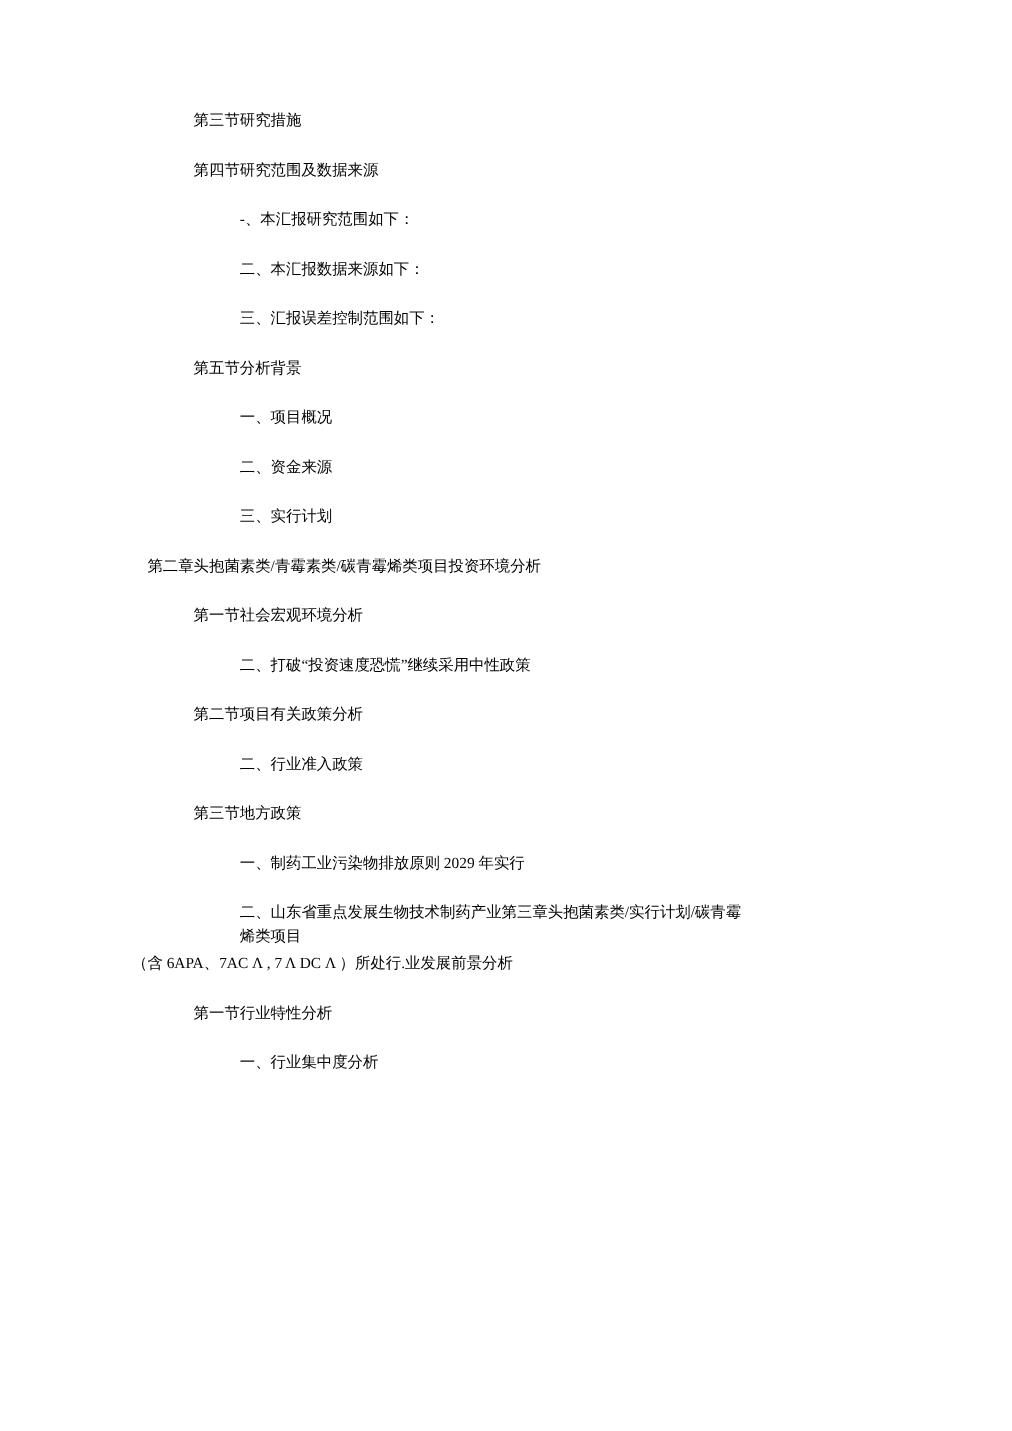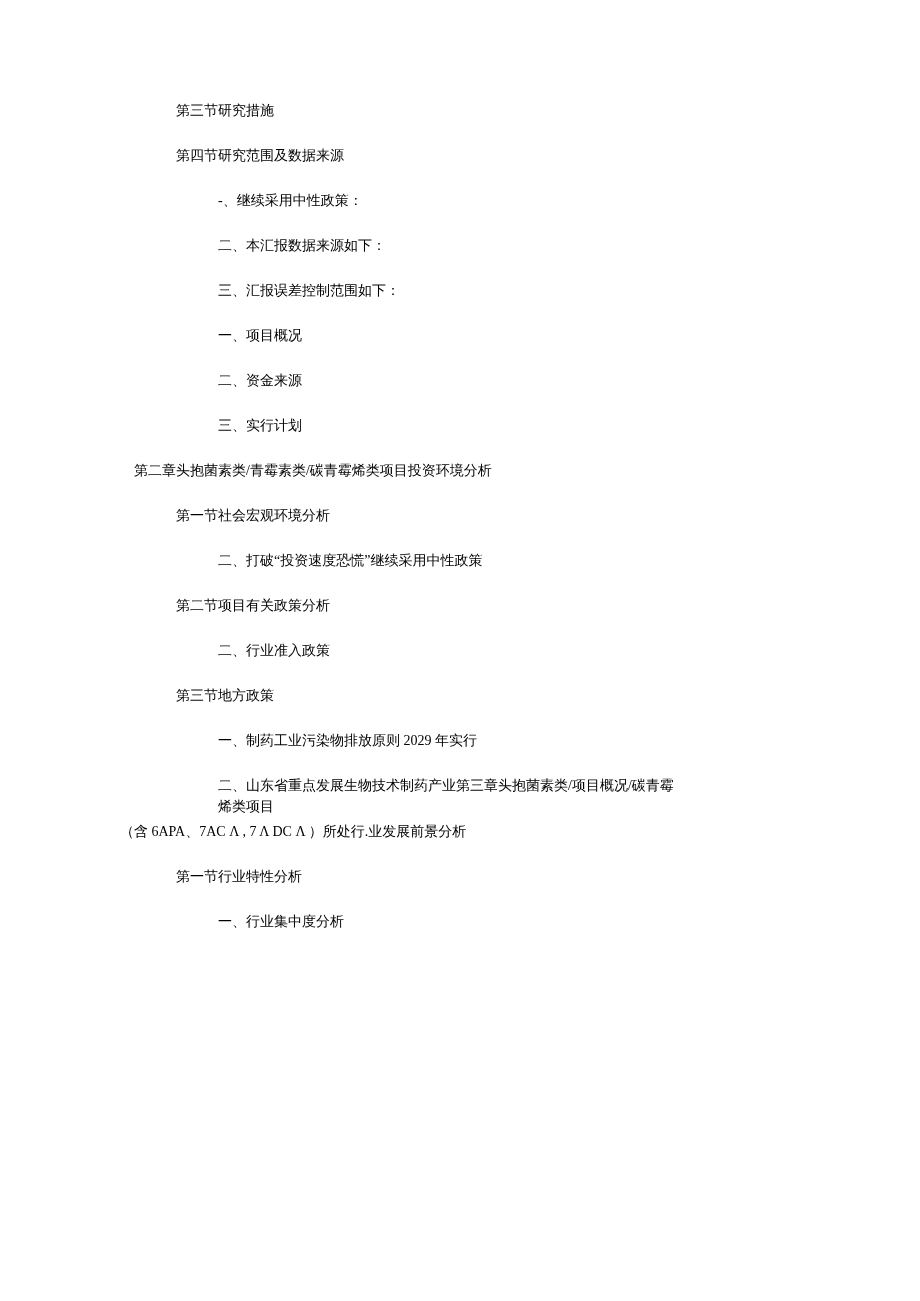--- a/index.html
+++ b/index.html
@@ -27,30 +27,31 @@
   .wrap-cont {
     padding-left: 0px;
   }
 </style>
 </head>
 <body>
 
 <div class="page">
   <div class="line indent-1">第三节研究措施</div>
   <div class="line indent-1">第四节研究范围及数据来源</div>
-  <div class="line indent-2">-、继续采用中性政策：</div>
+  <div class="line indent-2">-、本汇报研究范围如下：</div>
   <div class="line indent-2">二、本汇报数据来源如下：</div>
   <div class="line indent-2">三、汇报误差控制范围如下：</div>
+  <div class="line indent-1">第五节分析背景</div>
   <div class="line indent-2">一、项目概况</div>
   <div class="line indent-2">二、资金来源</div>
   <div class="line indent-2">三、实行计划</div>
   <div class="line indent-0">第二章头抱菌素类/青霉素类/碳青霉烯类项目投资环境分析</div>
   <div class="line indent-1">第一节社会宏观环境分析</div>
   <div class="line indent-2">二、打破“投资速度恐慌”继续采用中性政策</div>
   <div class="line indent-1">第二节项目有关政策分析</div>
   <div class="line indent-2">二、行业准入政策</div>
   <div class="line indent-1">第三节地方政策</div>
   <div class="line indent-2">一、制药工业污染物排放原则 2029 年实行</div>
-  <div class="line indent-2" style="margin-bottom:4px;">二、山东省重点发展生物技术制药产业第三章头抱菌素类/项目概况/碳青霉烯类项目</div>
+  <div class="line indent-2" style="margin-bottom:4px;">二、山东省重点发展生物技术制药产业第三章头抱菌素类/实行计划/碳青霉烯类项目</div>
   <div class="line wrap-cont">（含 6APA、7AC Λ , 7 Λ DC Λ ）所处行.业发展前景分析</div>
   <div class="line indent-1">第一节行业特性分析</div>
   <div class="line indent-2">一、行业集中度分析</div>
 </div>
 
 </body></html>

